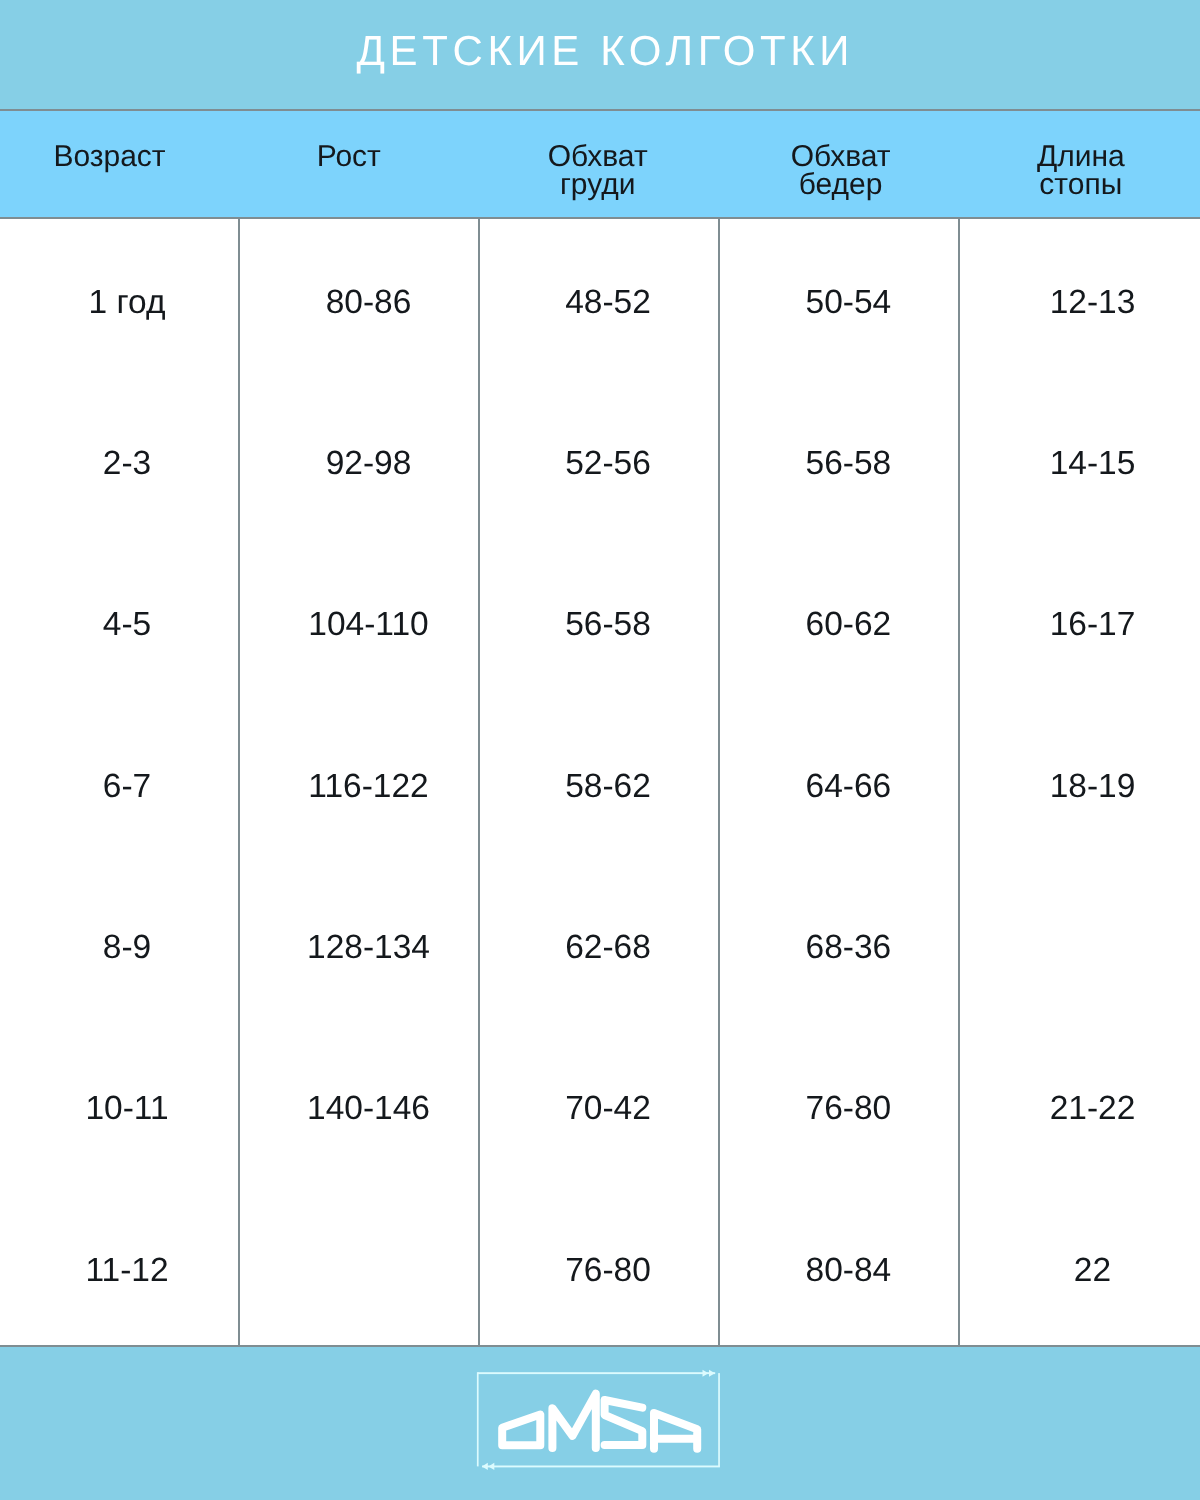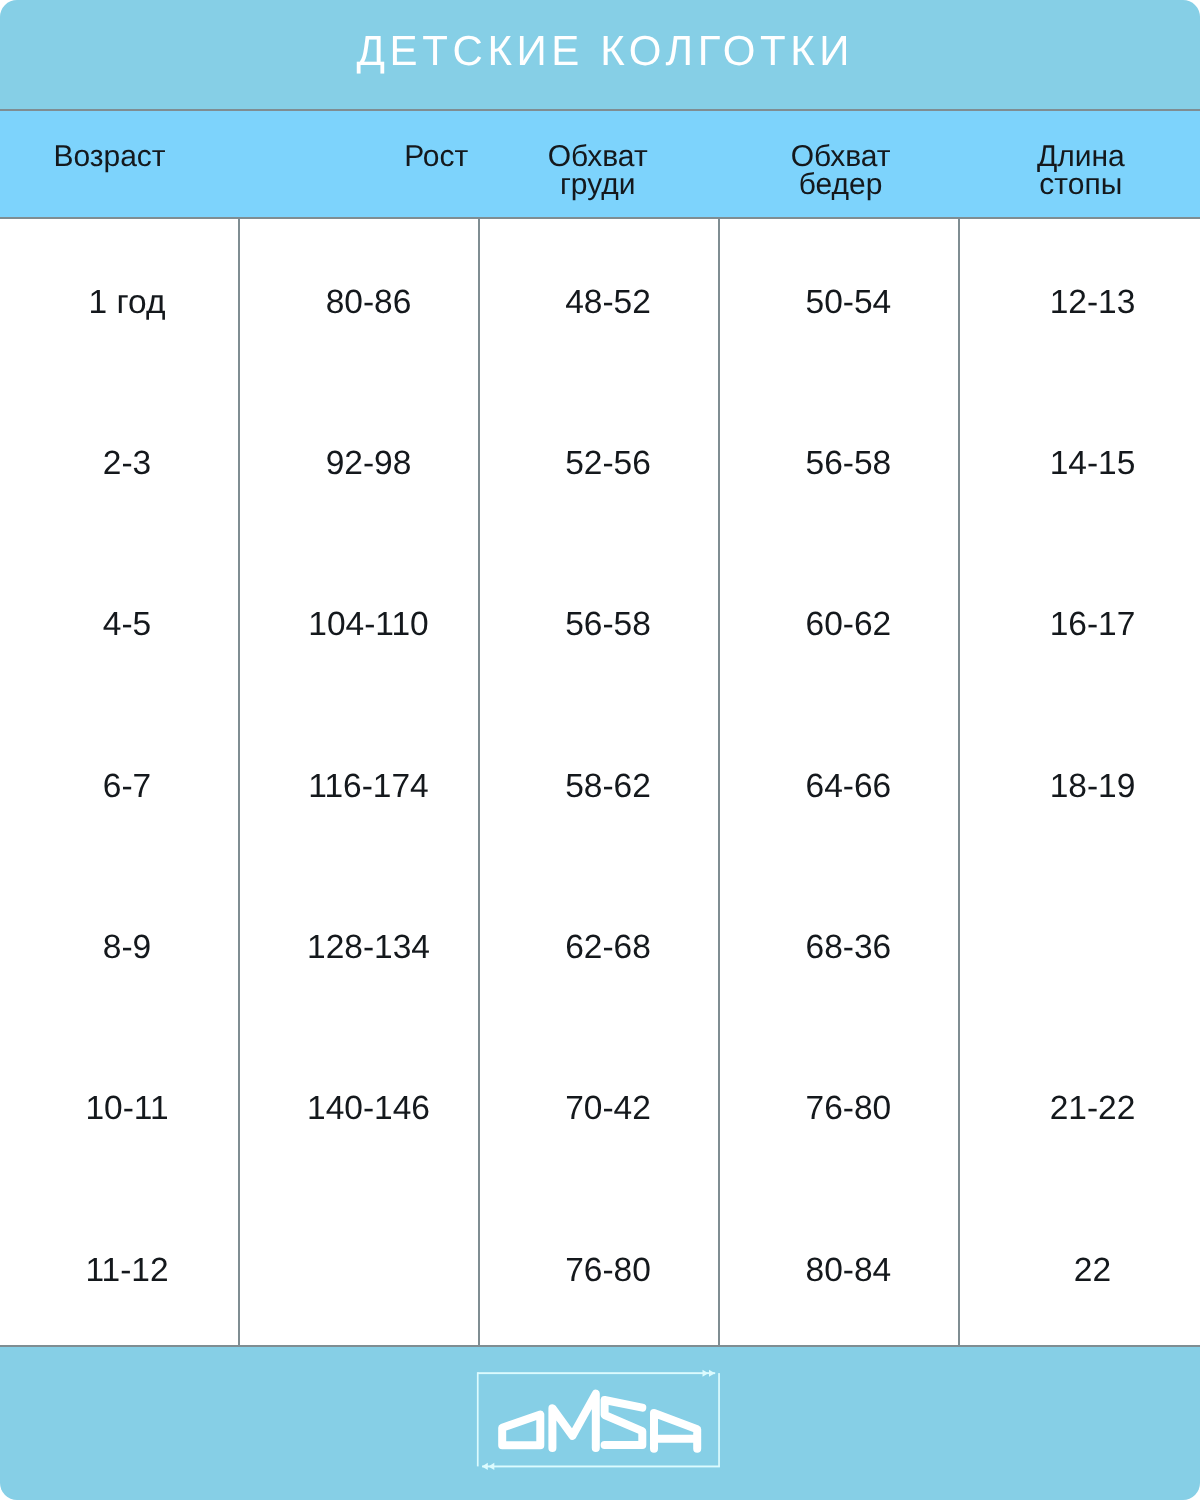--- a/index.html
+++ b/index.html
@@ -1,37 +1,37 @@
 <!DOCTYPE html>
 <html><head>
 <meta charset="utf-8">
 <title>Size chart</title>
 <style>
   html,body{margin:0;padding:0;}
   body{width:1200px;height:1500px;overflow:hidden;background:#ffffff;
        font-family:"Liberation Sans",sans-serif;
        -webkit-font-smoothing:antialiased;text-rendering:geometricPrecision;}
-  .page{position:relative;width:1200px;height:1500px;overflow:hidden;transform:translateZ(0);border-radius:17px;}
+  .page{position:relative;width:1200px;height:1500px;overflow:hidden;transform:translateZ(0);}
 
   
   .title-bar{position:absolute;left:0;top:0;width:1200px;height:109px;background:#86cfe6;}
   .title-text{position:absolute;left:3px;top:-4px;width:1200px;height:109px;
      display:flex;align-items:center;justify-content:center;
      color:#ffffff;font-size:42px;letter-spacing:4.6px;font-weight:400;text-indent:4.6px;}
 
   
   .hrule{position:absolute;left:0;width:1200px;height:2px;background:#7f8d92;}
   .vrule{position:absolute;top:219px;width:2px;height:1126px;background:#7f8d92;}
 
   
   .thead{position:absolute;left:0;top:111px;width:1200px;height:106px;background:#7dd3fc;}
   .th{position:absolute;top:32.4px;display:block;text-align:center;
       font-size:30px;color:#14181c;line-height:27.5px;white-space:pre-line;}
   .th.c1{left:-10px;  width:239px;}
-  .th.c2{left:229.3px;width:239px;text-align:right;}
+  .th.c2{left:229.3px;width:239px;}
   .th.c3{left:478.2px;width:239px;}
   .th.c4{left:720.1px;width:241px;}
   .th.c5{left:960.3px;width:241px;}
 
   
   .tbody{position:absolute;left:12px;top:219px;width:1200px;height:983px;padding-left:16px;}
   .tr{position:absolute;left:0;width:1200px;height:80px;}
   .td{position:absolute;top:0;height:80px;display:flex;align-items:center;justify-content:center;
       font-size:33.5px;color:#14181c;line-height:1;}
   .td.c1{left:-4.5px; width:239px;}
@@ -85,21 +85,21 @@
     </div>
     <div class="tr" style="top:366.1px">
       <div class="td c1">4-5</div>
       <div class="td c2">104-110</div>
       <div class="td c3">56-58</div>
       <div class="td c4">60-62</div>
       <div class="td c5">16-17</div>
     </div>
     <div class="tr" style="top:527.4px">
       <div class="td c1">6-7</div>
-      <div class="td c2">116-174</div>
+      <div class="td c2">116-122</div>
       <div class="td c3">58-62</div>
       <div class="td c4">64-66</div>
       <div class="td c5">18-19</div>
     </div>
     <div class="tr" style="top:688.7px">
       <div class="td c1">8-9</div>
       <div class="td c2">128-134</div>
       <div class="td c3">62-68</div>
       <div class="td c4">68-36</div>
     </div>

